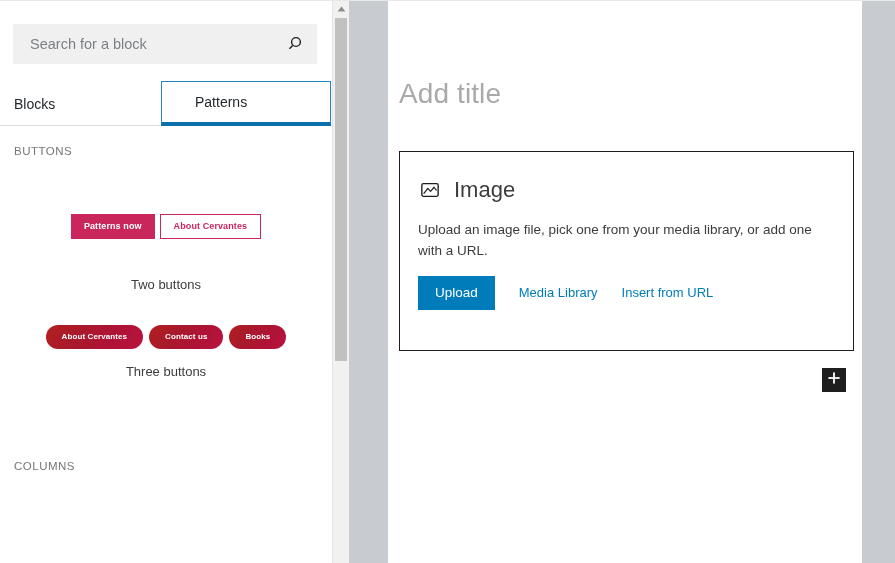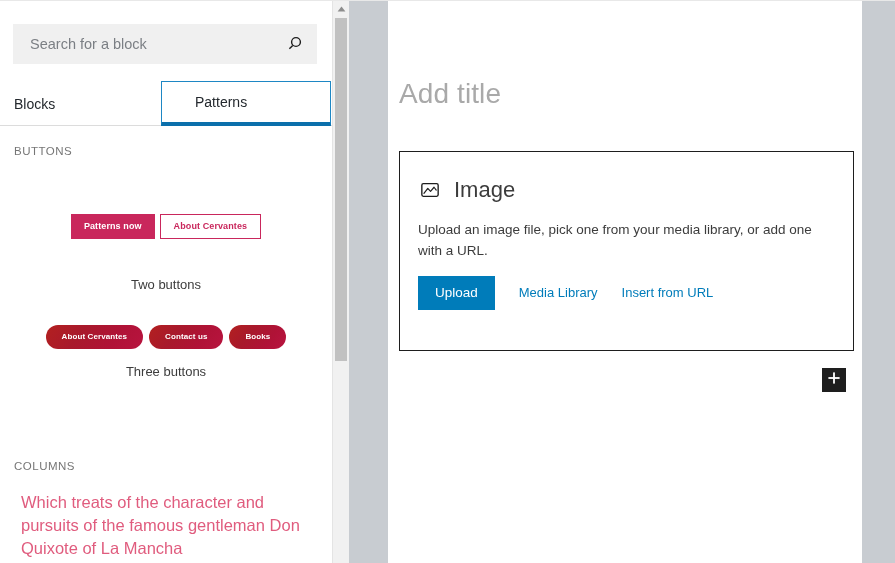--- a/index.html
+++ b/index.html
@@ -407,23 +407,20 @@
         <div class="pattern-preview">
           <span class="btn-pill">About Cervantes</span>
           <span class="btn-pill">Contact us</span>
           <span class="btn-pill">Books</span>
         </div>
         <div class="pattern-caption">Three buttons</div>
       </div>
 
       <div class="section-label label-columns">COLUMNS</div>
 
-      <div class="pattern-item p-columns">
-        <div class="columns-text">Which treats of the character and pursuits of the famous gentleman Don Quixote of La Mancha</div>
-      </div>
 
     </div>
   </div>
 
   <div class="sb-track">
     <div class="sb-arrow-up">
       <svg width="9" height="6" viewBox="0 0 9 6">
         <polygon points="4.5,0.6 8.4,5.4 0.6,5.4" fill="#8d8d8d"></polygon>
       </svg>
     </div>

